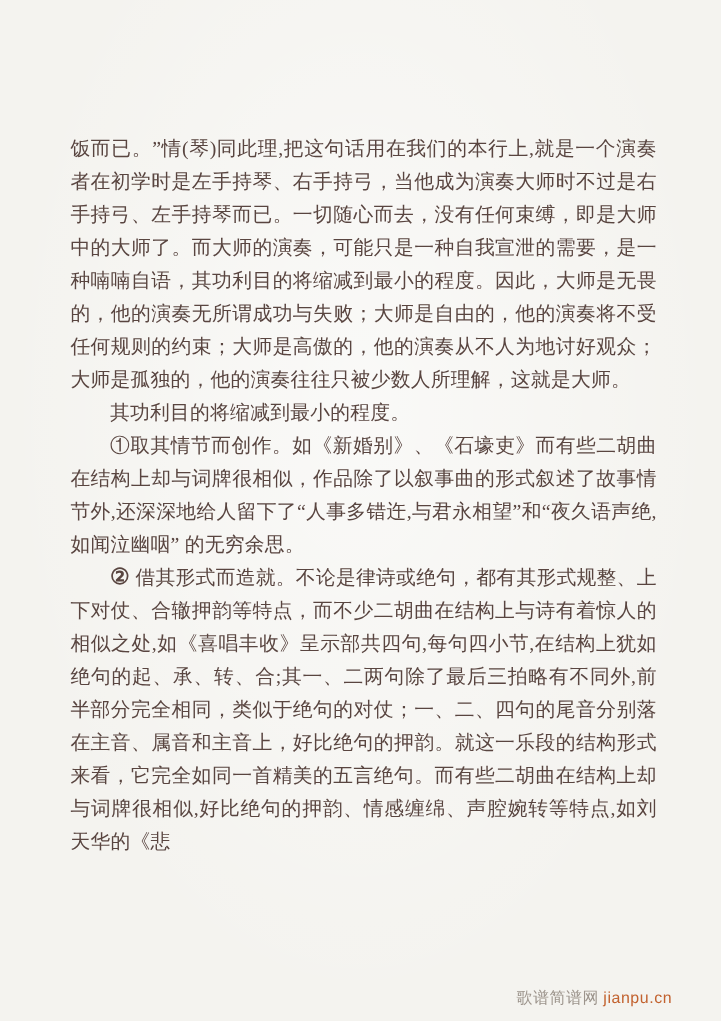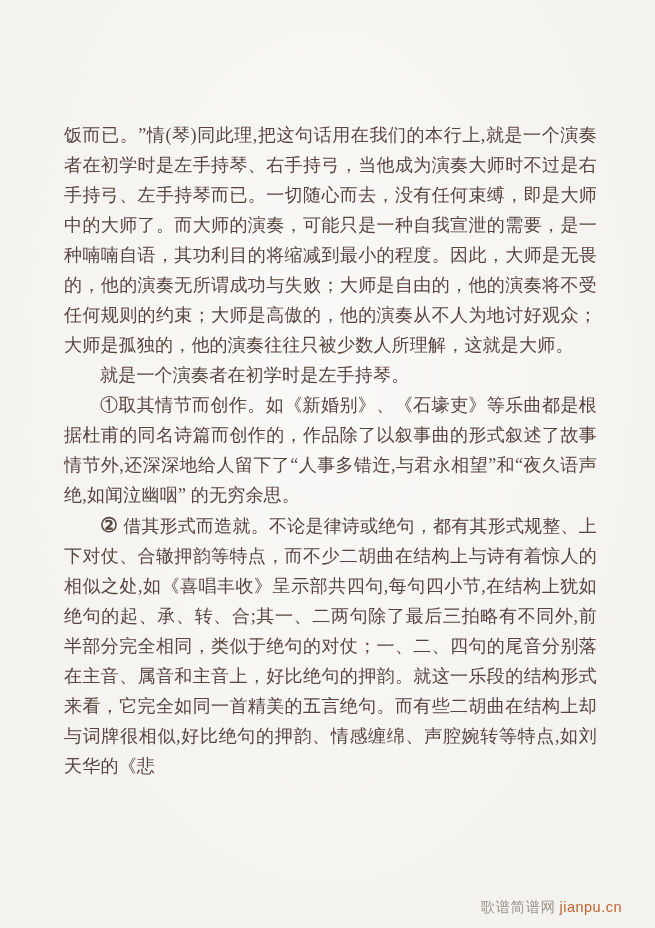--- a/index.html
+++ b/index.html
@@ -48,21 +48,21 @@
     letter-spacing: 0.5px;
   }
   .circled-marker {
     font-weight: bold;
     font-size: 20px;
     margin-right: 5px;
   }
   .watermark {
     position: absolute;
     top: 898px;
-    right: 33px;
+    right: 44px;
     font-family: "Liberation Sans", "DejaVu Sans", sans-serif;
     font-size: 14.5px;
     letter-spacing: 0.5px;
     white-space: nowrap;
   }
   .watermark .wm-name {
     color: #9c948c;
   }
   .watermark .wm-domain {
     color: #c2622f;
@@ -71,25 +71,25 @@
 </style>
 </head>
 <body>
 
 <div class="page">
 
   <div class="text-block">
 
     <p class="para">饭而已。”情(琴)同此理,把这句话用在我们的本行上,就是一个演奏者在初学时是左手持琴、右手持弓，当他成为演奏大师时不过是右手持弓、左手持琴而已。一切随心而去，没有任何束缚，即是大师中的大师了。而大师的演奏，可能只是一种自我宣泄的需要，是一种喃喃自语，其功利目的将缩减到最小的程度。因此，大师是无畏的，他的演奏无所谓成功与失败；大师是自由的，他的演奏将不受任何规则的约束；大师是高傲的，他的演奏从不人为地讨好观众；大师是孤独的，他的演奏往往只被少数人所理解，这就是大师。</p>
 
-    <p class="para indent">就是一个演奏者在初学时是左手持琴。</p>
+    <p class="para indent">其功利目的将缩减到最小的程度。</p>
 
 
 
-    <p class="para indent">①取其情节而创作。如《新婚别》、《石壕吏》等乐曲都是根据杜甫的同名诗篇而创作的，作品除了以叙事曲的形式叙述了故事情节外,还深深地给人留下了“人事多错迕,与君永相望”和“夜久语声绝,如闻泣幽咽” 的无穷余思。</p>
+    <p class="para indent">①取其情节而创作。如《新婚别》、《石壕吏》而有些二胡曲在结构上却与词牌很相似，作品除了以叙事曲的形式叙述了故事情节外,还深深地给人留下了“人事多错迕,与君永相望”和“夜久语声绝,如闻泣幽咽” 的无穷余思。</p>
 
     <p class="para indent"><span class="circled-marker">②</span><span>借其形式而造就。不论是律诗或绝句，都有其形式规整、上下对仗、合辙押韵等特点，而不少二胡曲在结构上与诗有着惊人的相似之处,如《喜唱丰收》呈示部共四句,每句四小节,在结构上犹如绝句的起、承、转、合;其一、二两句除了最后三拍略有不同外,前半部分完全相同，类似于绝句的对仗；一、二、四句的尾音分别落在主音、属音和主音上，好比绝句的押韵。就这一乐段的结构形式来看，它完全如同一首精美的五言绝句。而有些二胡曲在结构上却与词牌很相似,好比绝句的押韵、情感缠绵、声腔婉转等特点,如刘天华的《悲</span></p>
 
   </div>
 
   <div class="watermark"><span class="wm-name">歌谱简谱网</span><span class="wm-domain">jianpu.cn</span></div>
 
 </div>
 
 </body></html>

